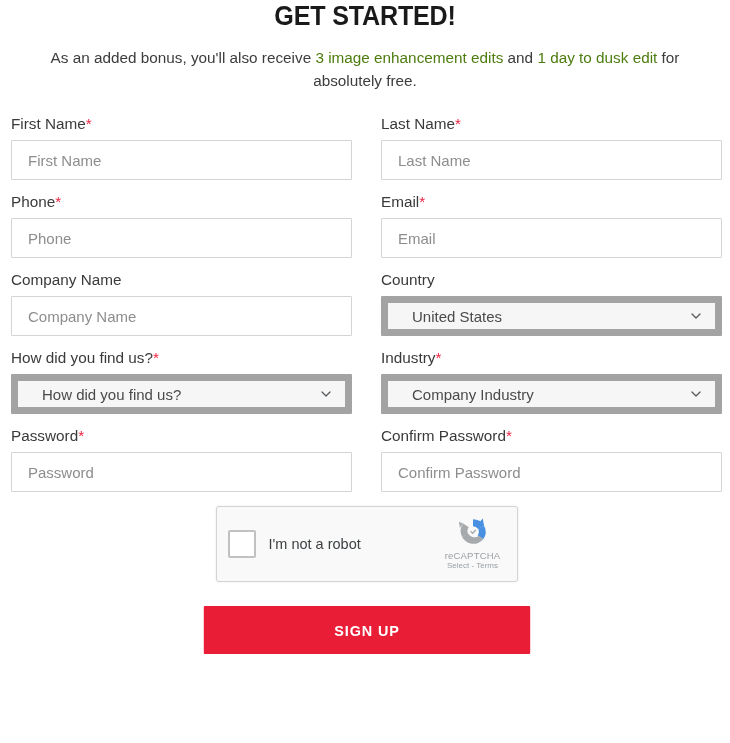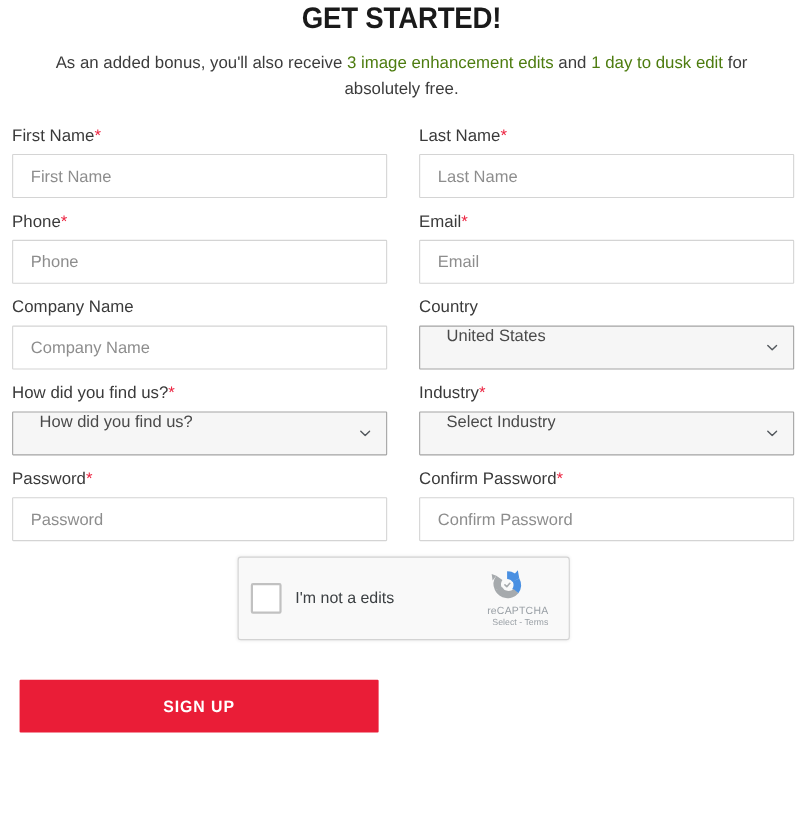--- a/index.html
+++ b/index.html
@@ -75,24 +75,25 @@
     color: #3a3a3a;
     padding: 0 16px;
     outline: none;
   }
   .text-input::placeholder { color: #8d8d8d; opacity: 1; }
 
   .select-box {
     position: relative;
     width: 100%;
     height: 40px;
-    border: 1px solid #a3a3a3;
+    border: 7px solid #a3a3a3;
     background: #f6f6f6;
     border-radius: 1px;
     display: flex;
+    align-items: center;
     padding: 0 34px 0 24px;
     cursor: pointer;
   }
   .select-value {
     font-size: 15px;
     color: #4a4a4a;
     white-space: nowrap;
     overflow: hidden;
   }
   .chev {
@@ -134,24 +135,24 @@
     cursor: pointer;
   }
   .rc-label {
     font-size: 14.5px;
     color: #3c4043;
     margin-left: 13px;
     white-space: nowrap;
   }
   .rc-brand {
     position: absolute;
-    right: 18px;
+    right: 6px;
     top: 8px;
     width: 76px;
-    text-align: right;
+    text-align: center;
   }
   .rc-logo {
     width: 34px;
     height: 34px;
     margin: 0 auto 1px auto;
   }
   .rc-logo svg { display: block; }
   .rc-name {
     font-size: 9.5px;
     color: #9aa0a6;
@@ -159,22 +160,23 @@
     line-height: 11px;
   }
   .rc-legal {
     font-size: 8px;
     color: #9aa0a6;
     line-height: 10px;
   }
 
   
   .submit-area {
-    margin-top: 36px;
-    display: flex;
+    margin-top: 24px;
+    display: flex;
+    justify-content: center;
   }
   .signup-btn {
     width: 340px;
     height: 48px;
     background: #ea1d37;
     border: 0;
     border-radius: 1px;
     color: #ffffff;
     font-family: "Liberation Sans", sans-serif;
     font-size: 15px;
@@ -243,21 +245,21 @@
         <span class="chev">
           <svg viewBox="0 0 10 6" width="10" height="6">
               <path d="M1 1 L5 5 L9 1" fill="none" stroke="#555a5f" stroke-width="1.3" stroke-linecap="round" stroke-linejoin="round"></path>
             </svg>
         </span>
       </div>
     </div>
     <div class="col">
       <label class="field-label"><span>Industry</span><span class="req">*</span></label>
       <div class="select-box">
-        <span class="select-value">Select Industry</span>
+        <span class="select-value">Company Industry</span>
         <span class="chev">
           <svg viewBox="0 0 10 6" width="10" height="6">
               <path d="M1 1 L5 5 L9 1" fill="none" stroke="#555a5f" stroke-width="1.3" stroke-linecap="round" stroke-linejoin="round"></path>
             </svg>
         </span>
       </div>
     </div>
   </div>
 
   <div class="row">
@@ -267,21 +269,21 @@
     </div>
     <div class="col">
       <label class="field-label"><span>Confirm Password</span><span class="req">*</span></label>
       <input class="text-input" type="text" placeholder="Confirm Password" style="">
     </div>
   </div>
 
   <div class="captcha-area">
     <div class="recaptcha">
       <div class="rc-check"></div>
-      <div class="rc-label">I'm not a edits</div>
+      <div class="rc-label">I'm not a robot</div>
       <div class="rc-brand">
         <div class="rc-logo">
           <svg viewBox="0 0 40 40" width="34" height="34">
             <path d="M20 5 a15 15 0 0 1 13 7.5 l-7 4 a8 8 0 0 0 -6 -3.2 z" fill="#4a90e2"></path>
             <path d="M33 12.5 l-1.5 -8.5 l-5.5 6.2 z" fill="#4a90e2"></path>
             <path d="M33 12.5 a15 15 0 0 1 -1 16 l-6.5 -4.5 a8 8 0 0 0 0.5 -8 z" fill="#4a90e2"></path>
             <path d="M32 28.5 a15 15 0 0 1 -25 -3 l7.5 -3.5 a8 8 0 0 0 12.5 2 z" fill="#a6aaad"></path>
             <path d="M7 25.5 a15 15 0 0 1 1.5 -15.5 l6.5 4.5 a8 8 0 0 0 -0.5 8.5 z" fill="#a6aaad"></path>
             <path d="M8.5 10 l-5 -2 l1 7 z" fill="#a6aaad"></path>
             <circle cx="20" cy="20" r="4.6" fill="#f9f9f9"></circle>

